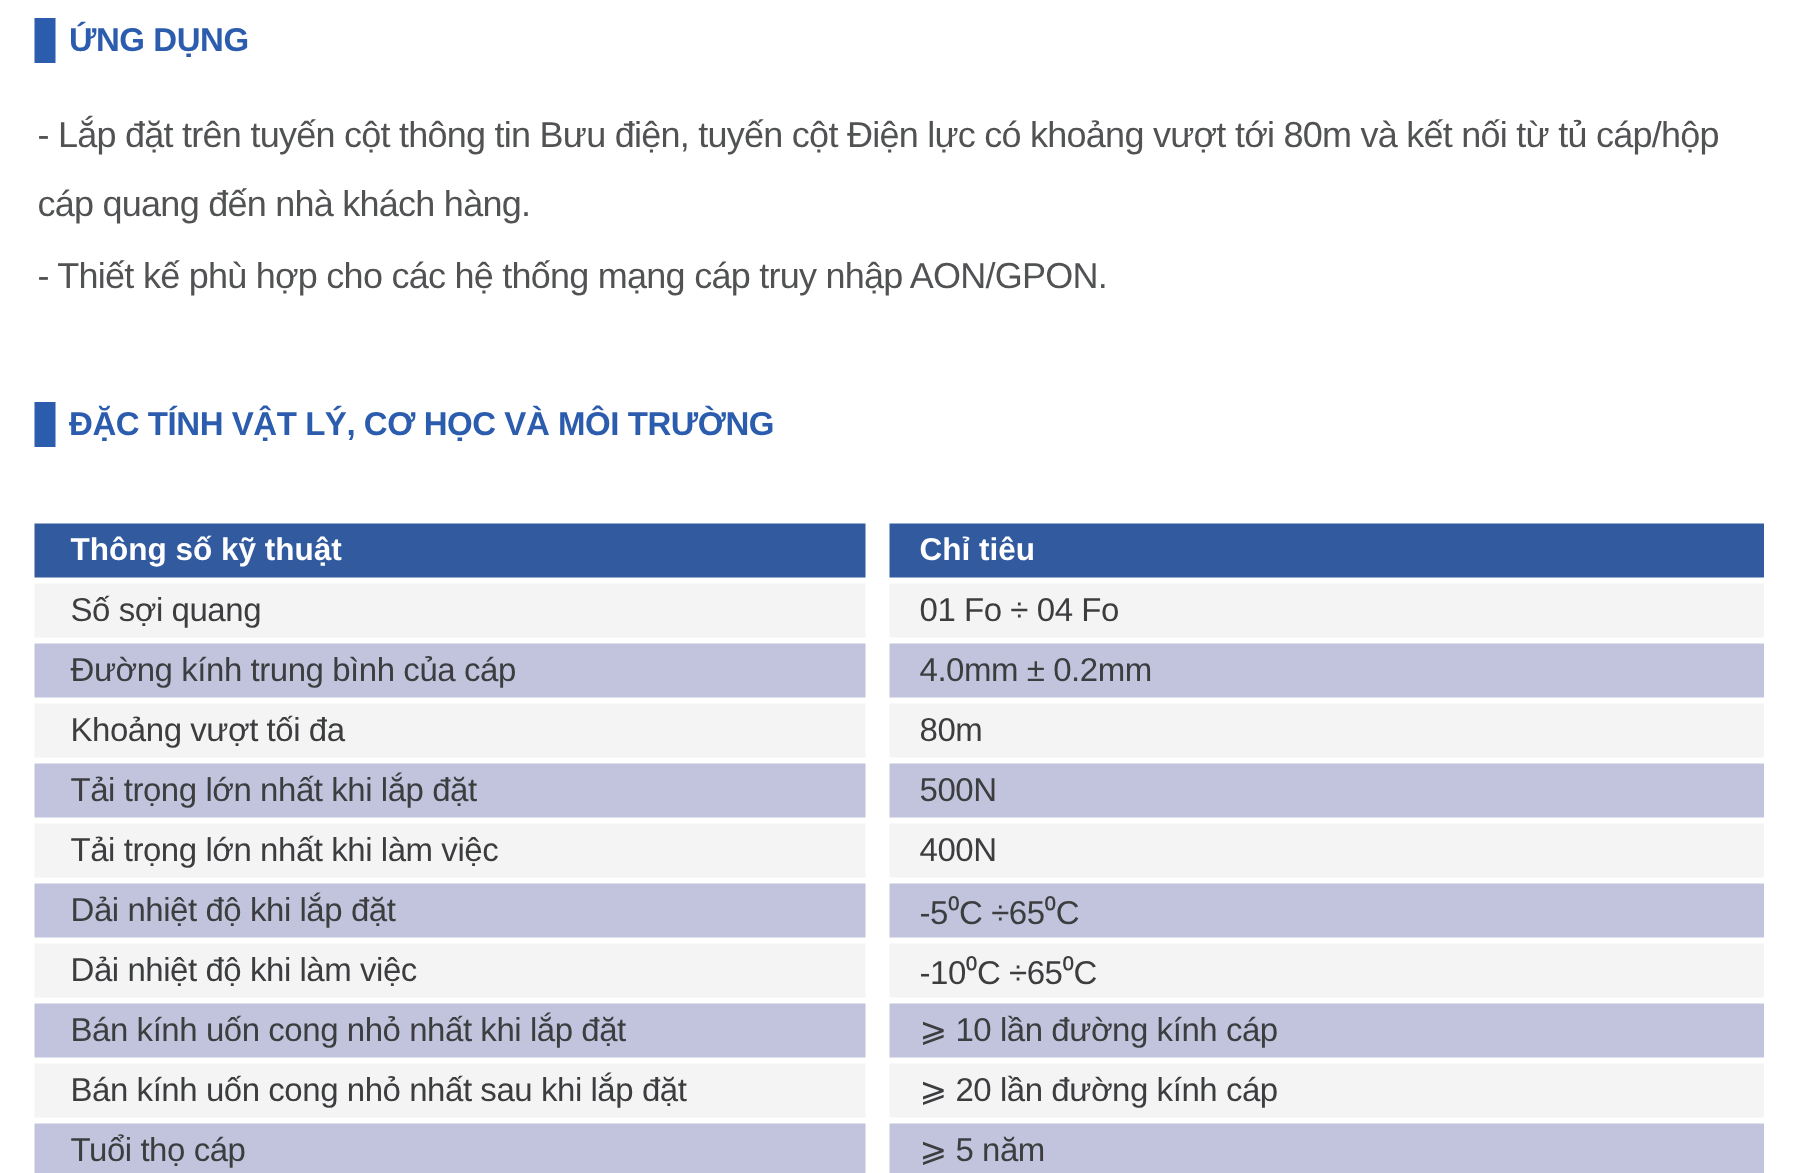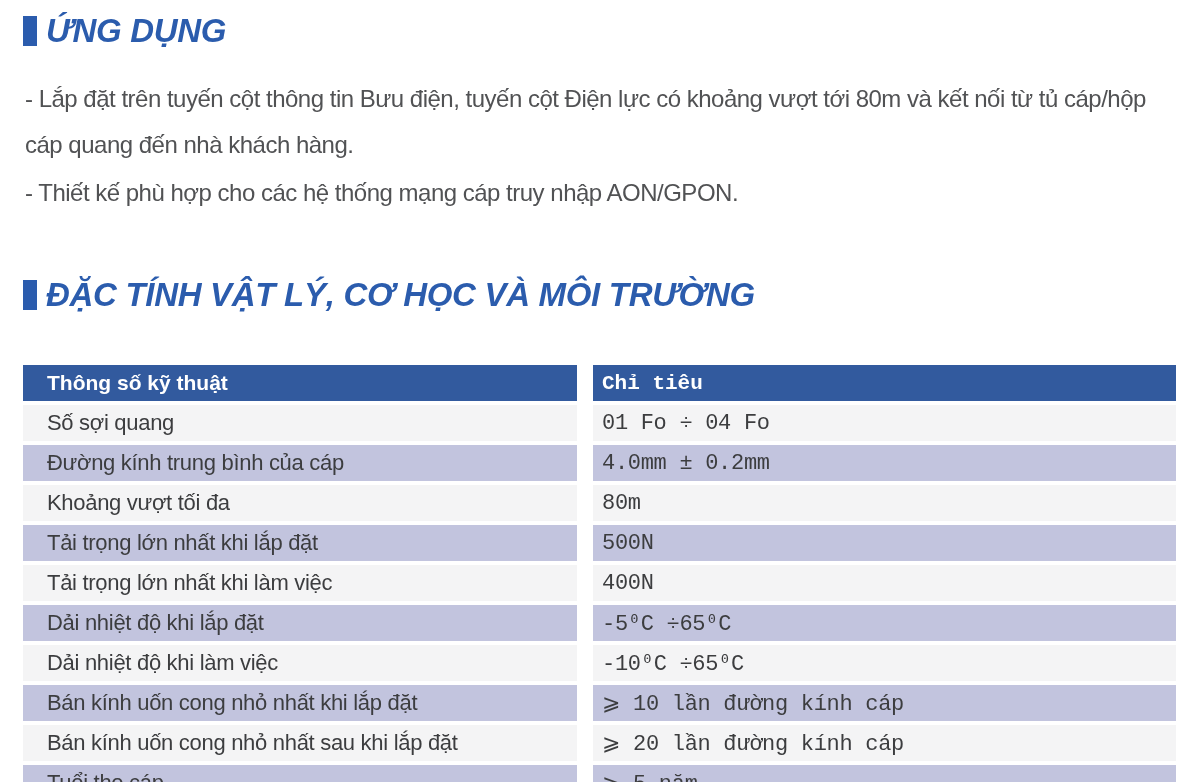--- a/index.html
+++ b/index.html
@@ -13,21 +13,21 @@
   *{box-sizing:border-box;}
   html,body{margin:0;padding:0;}
   body{
     width:1200px;height:782px;overflow:hidden;background:#ffffff;
     font-family:"Liberation Sans", sans-serif;
   }
   .page{padding:12px 23px 0 23px;width:1200px;}
   .sec-title{
     display:flex;align-items:center;gap:9px;margin:0;
     color:var(--accent);
-    font-size:33px;font-weight:bold;font-style:italic;
+    font-size:22px;font-weight:bold;
     letter-spacing:-0.3px;
   }
   .sec-marker{
     flex:0 0 auto;width:14px;height:30px;background:var(--accent);
   }
   .sec-title .t{white-space:nowrap;}
   .body-text{margin:26px 0 0 0;width:1166px;}
   .body-text p{
     margin:2px;color:var(--body-text);
     font-size:24px;line-height:46px;letter-spacing:-0.5px;
@@ -39,21 +39,21 @@
     grid-template-columns:554px 583px;
     column-gap:16px;
     row-gap:4px;
     width:1153px;
   }
   .cell{
     height:36px;display:flex;align-items:center;
     font-size:22px;letter-spacing:-0.3px;color:var(--cell-text);text-align:right;
   }
   .cell.param{padding-left:24px;}
-  .cell.value{padding-left:9px;font-family:Liberation Mono, monospace;}
+  .cell.value{padding-left:20px;}
   .cell.head{
     background:var(--table-header);color:#ffffff;
     font-weight:bold;font-size:21px;letter-spacing:0;
   }
   .cell.light{background:var(--row-light);}
   .cell.lavender{background:var(--row-lavender);}
 </style>
 </head>
 <body>
 

